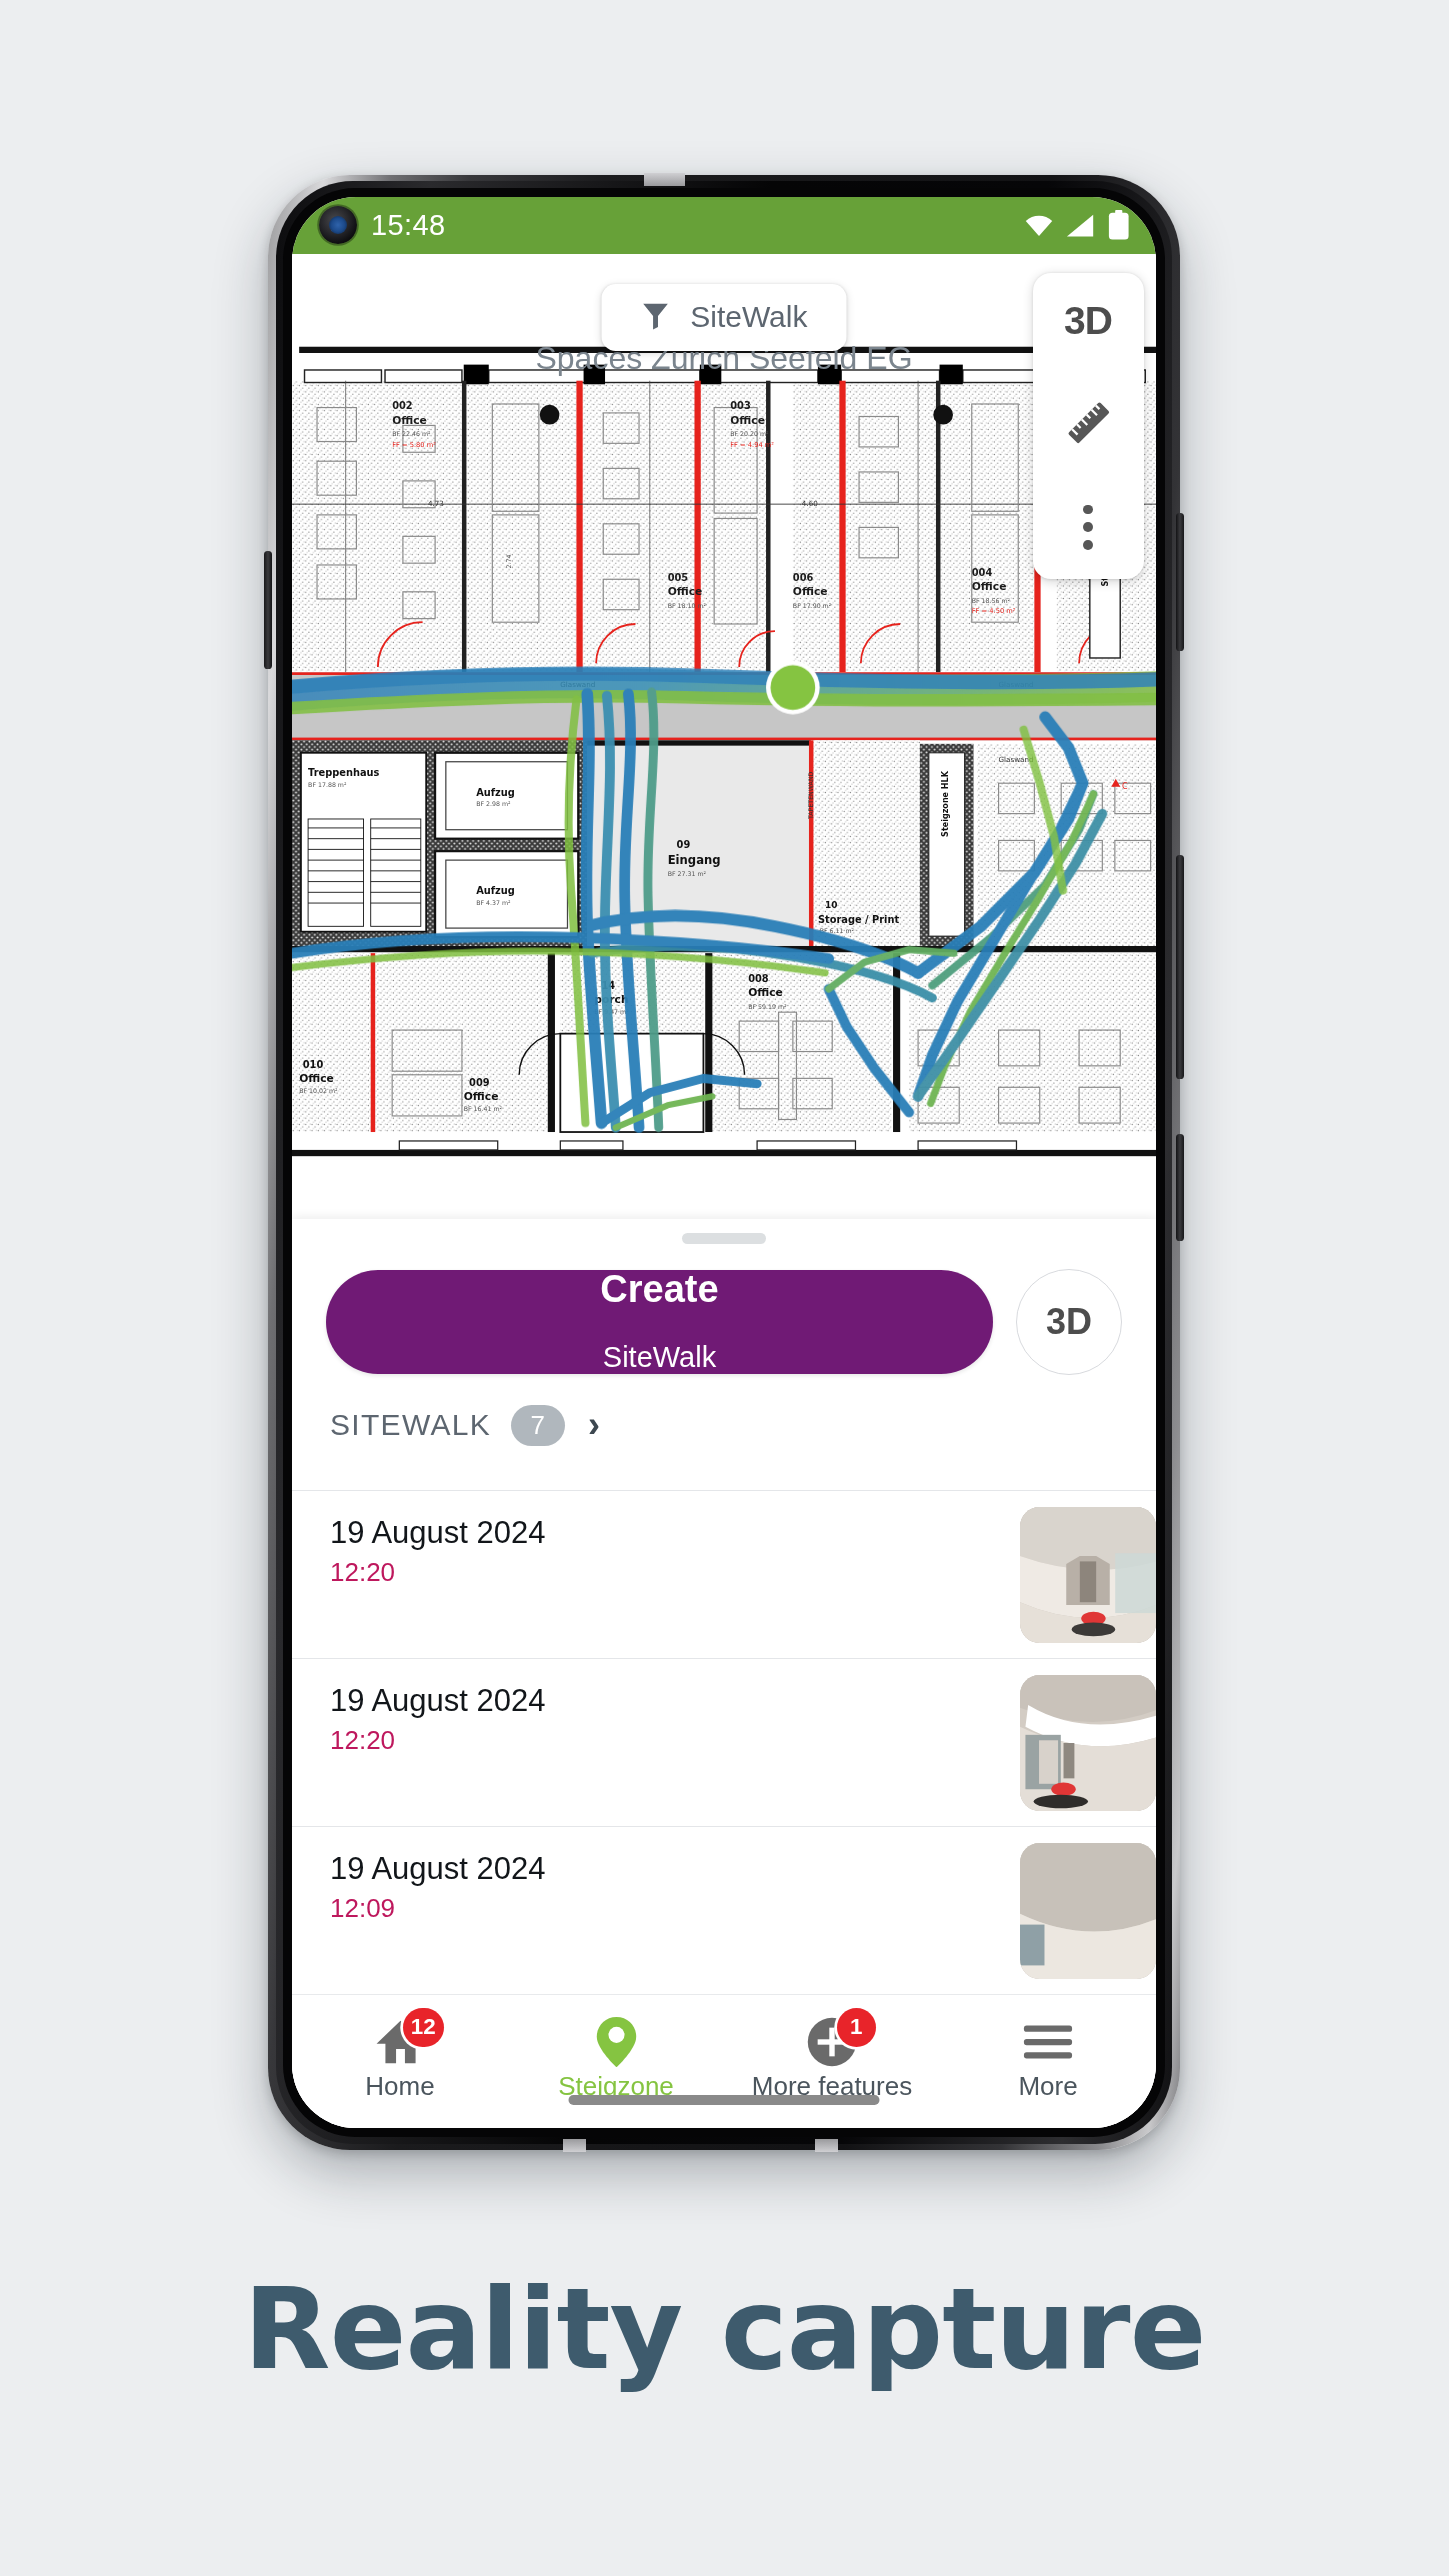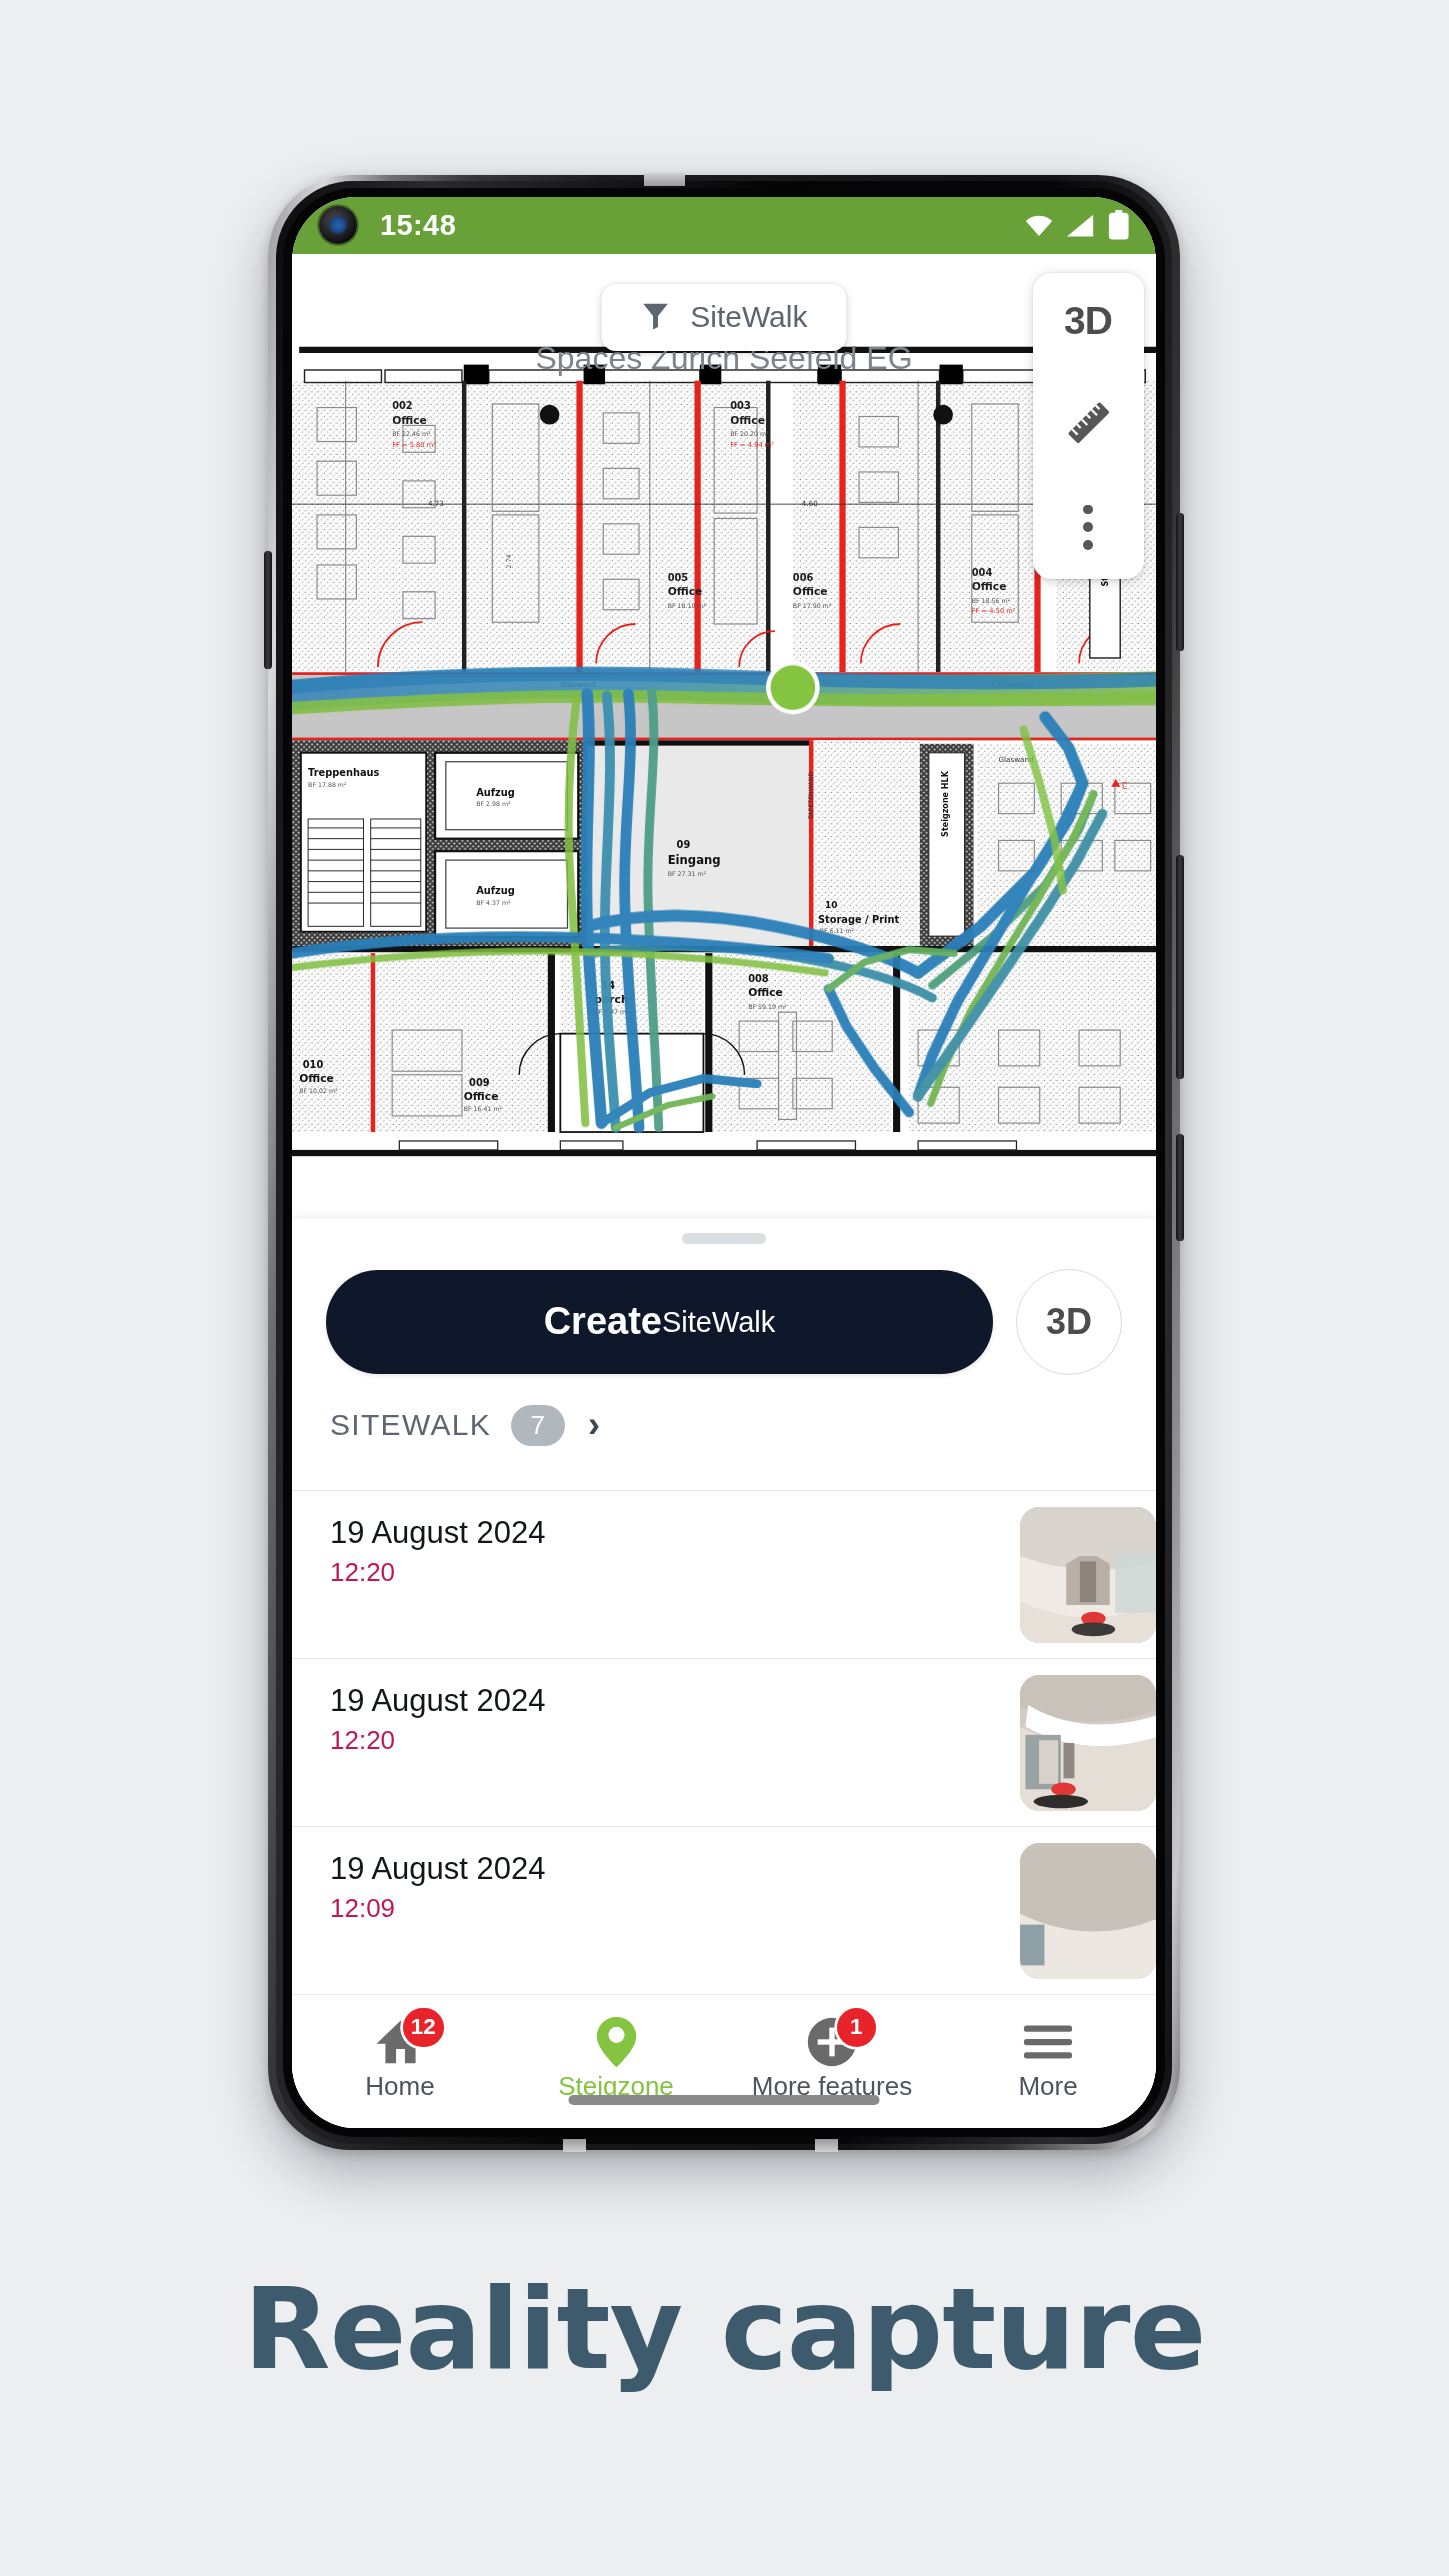--- a/index.html
+++ b/index.html
@@ -84,22 +84,22 @@
     width:18px; height:18px; border-radius:50%;
     background:radial-gradient(circle at 50% 50%, #1a3f7a 0%, #2b5fa8 45%, #0d2palm 70%, #081a33 100%);
     background:radial-gradient(circle at 50% 50%, #2f63ab 0%, #1d4b8c 50%, #0a1f3d 100%);
   }
   .punch-hole .gl{
     position:absolute; left:13.4px; top:11.6px; width:10.7px; height:15px;
     border-radius:50%;
     box-shadow: -2.7px 0 0 -0.9px rgba(200,220,255,.85), 2.7px 0 0 -0.9px rgba(200,220,255,.85);
   }
   #status-time{
-    color:#fff; font-size:29px; font-weight:bold;
-    margin-left:23px; letter-spacing:0.4px;
+    color:#fff; font-size:29px; font-weight:normal;
+    margin-left:14px; letter-spacing:0.4px;
   }
   #status-icons{
     margin-left:auto; display:flex; align-items:center; gap:12.5px;
   }
   .ic-wifi{ width:30px; height:23px; }
   .ic-signal{ width:29px; height:25px; position:relative; }
   .ic-battery{ width:21.5px; height:30px; position:relative; }
 
   
   #map-area{
@@ -165,24 +165,24 @@
     width:84px; height:10.7px; border-radius:5.4px;
     background:#dcdfe1;
     margin:14.3px auto 0;
   }
   #cta-row{
     display:flex; align-items:center; gap:23px;
     padding:25px 34px 30px;
   }
   #create-btn{
     flex:1;
-    background:#0f172a;
+    background:#701a75;
     border-radius:52px;
     height:104px;
-    display:flex; flex-direction:row; align-items:center; justify-content:center;
+    display:flex; flex-direction:column; align-items:center; justify-content:space-between;
     color:#fff;
     cursor:pointer;
     box-shadow:0 1.8px 4.5px rgba(0,0,0,.10);
   }
   #create-btn .t1{ font-size:38px; font-weight:bold; line-height:1.05; }
   #create-btn .t2{ font-size:29px; font-weight:normal; margin-top:1.8px; }
   #btn-3d{
     width:106px; height:106px; border-radius:50%;
     border:1.8px solid #d8dade;
     background:#fff;

